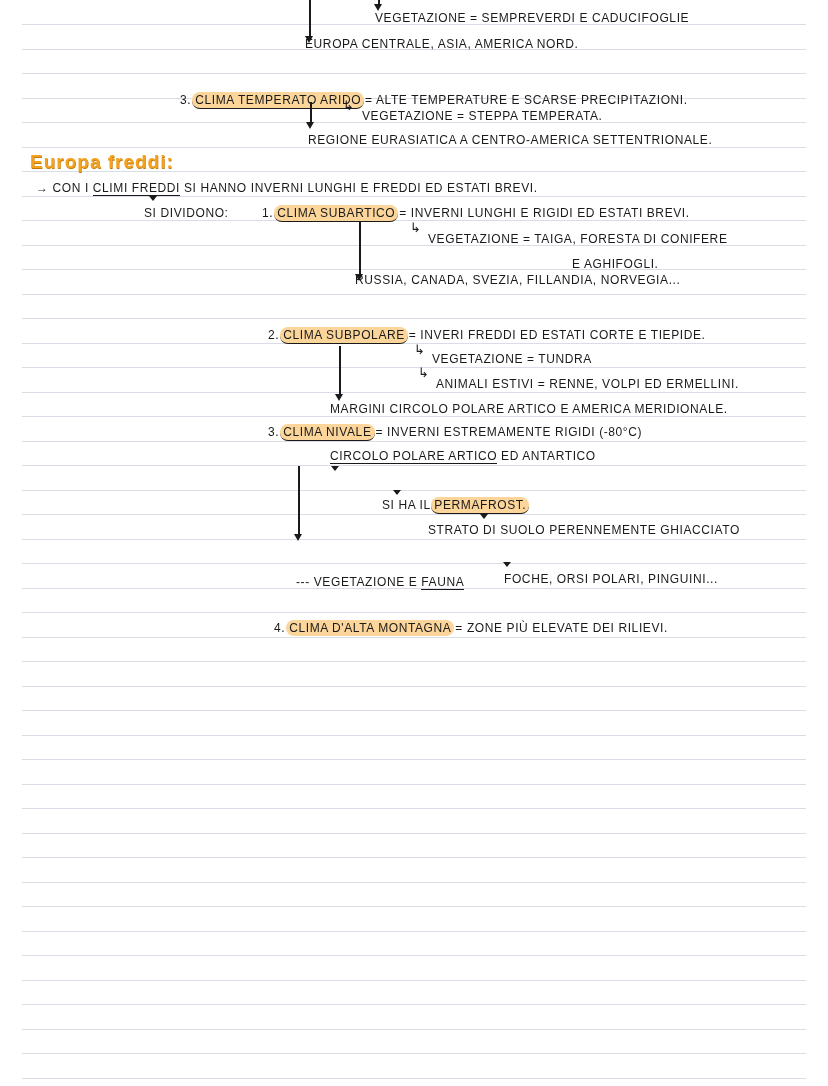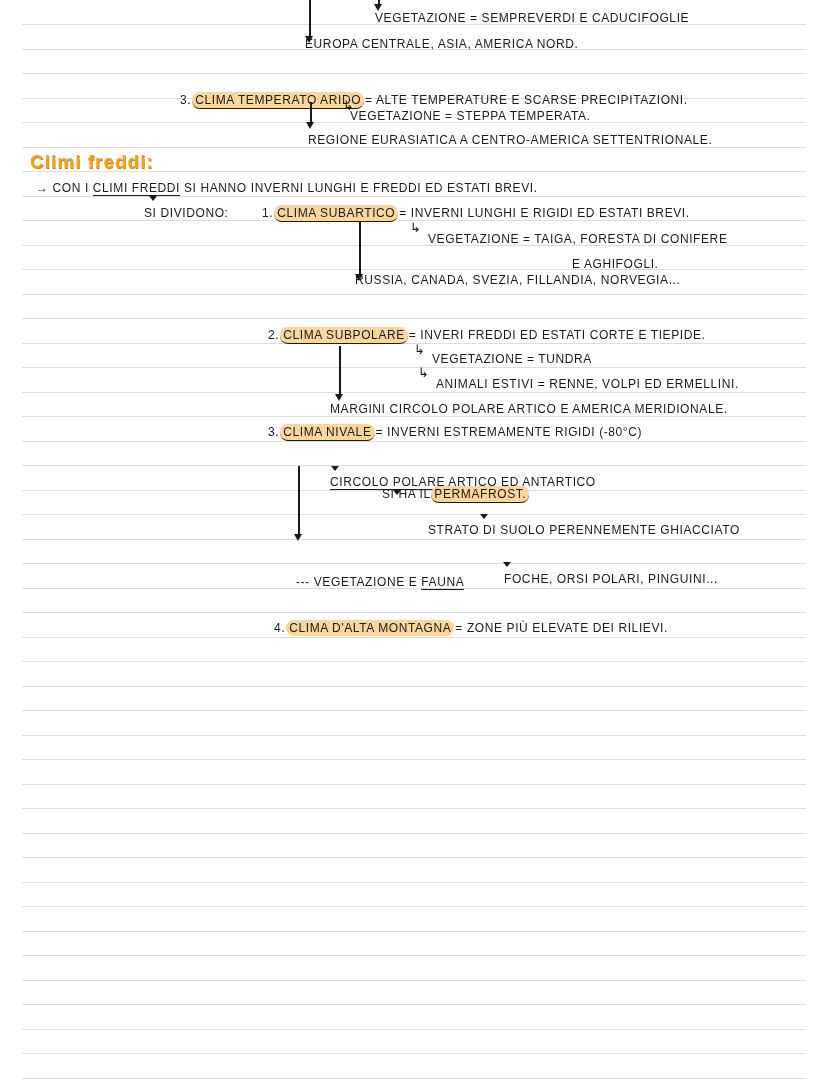--- a/index.html
+++ b/index.html
@@ -73,26 +73,26 @@
 <div class="ah" style="left:374px;top:4px"></div>
 <div class="t" style="left:375px;top:10px">Vegetazione = sempreverdi e caducifoglie</div>
 <div class="t" style="left:305px;top:36px">Europa centrale, Asia, America nord.</div>
 
 <div class="t" style="left:180px;top:92px">
   <span>3.</span>
   <span class="hl ul">Clima temperato arido</span>
   <span>= alte temperature e scarse precipitazioni.</span>
 </div>
 <div class="hook" style="left:343px;top:98px">↳</div>
-<div class="t" style="left:350px;top:108px">Vegetazione = steppa temperata.</div>
+<div class="t" style="left:362px;top:108px">Vegetazione = steppa temperata.</div>
 <div class="vline" style="left:310px;top:102px;height:22px"></div>
 <div class="ah" style="left:306px;top:122px"></div>
 <div class="t" style="left:308px;top:132px">Regione eurasiatica a centro-America settentrionale.</div>
 
-<div class="title">Climi freddi:</div>
+<div class="title">Europa freddi:</div>
 
 <div class="t" style="left:36px;top:180px">
   <span>→</span>
   <span>con i</span>
   <span class="ul">climi freddi</span>
   <span>si hanno inverni lunghi e freddi ed estati brevi.</span>
 </div>
 <div class="ah" style="left:149px;top:196px;border-top-width:5px"></div>
 <div class="t" style="left:144px;top:205px">si dividono:</div>
 
@@ -120,26 +120,26 @@
 <div class="vline" style="left:339px;top:346px;height:50px"></div>
 <div class="ah" style="left:335px;top:394px"></div>
 <div class="t" style="left:330px;top:401px">Margini circolo polare artico e America meridionale.</div>
 
 <div class="t" style="left:268px;top:424px">
   <span>3.</span>
   <span class="hl ul">Clima nivale</span>
   <span>= inverni estremamente rigidi (-80°C)</span>
 </div>
 <div class="ah" style="left:331px;top:466px;border-top-width:5px"></div>
-<div class="t" style="left:330px;top:474px">
+<div class="t" style="left:330px;top:448px">
   <span class="ul">Circolo polare artico</span>
   <span>ed antartico</span>
 </div>
 <div class="ah" style="left:393px;top:490px;border-top-width:5px"></div>
-<div class="t" style="left:382px;top:486px">
+<div class="t" style="left:382px;top:497px">
   <span>si ha il</span>
   <span class="hl ul">permafrost.</span>
 </div>
 <div class="ah" style="left:480px;top:514px;border-top-width:5px"></div>
 <div class="t" style="left:428px;top:522px">strato di suolo perennemente ghiacciato</div>
 <div class="vline" style="left:298px;top:466px;height:70px"></div>
 <div class="ah" style="left:294px;top:534px"></div>
 <div class="t" style="left:296px;top:574px">
   <span>---</span>
   <span>vegetazione e</span>

